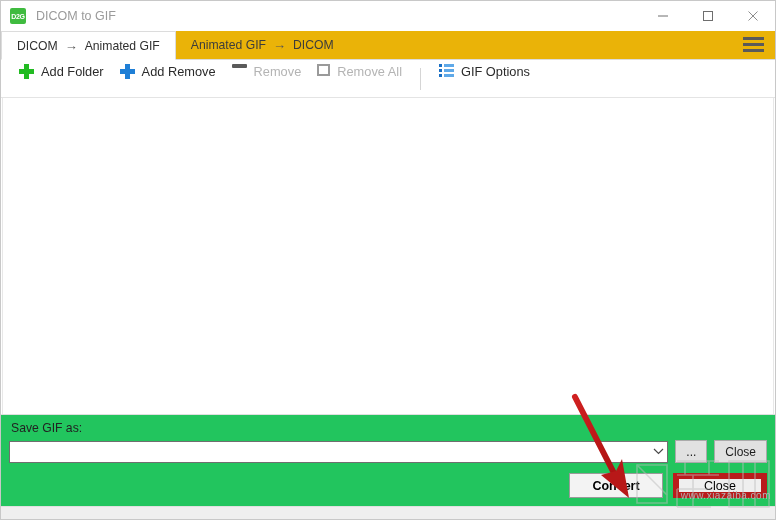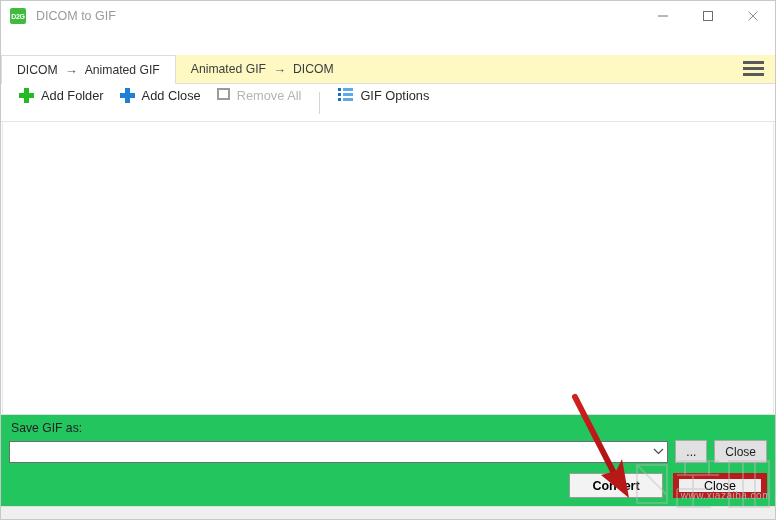--- a/index.html
+++ b/index.html
@@ -55,26 +55,25 @@
     width: 45px; height: 30px;
     display: flex; align-items: center; justify-content: center;
     color: #7a7a7a;
   }
   .win-btn svg { display: block; }
 
   
   .tabbar {
     height: 29px;
     flex: 0 0 29px;
-    background: #fef9c3;
+    background: #eab308;
     display: flex;
     align-items: flex-end;
     position: relative;
     border-bottom: 1px solid #dcdcdc;
-    margin-top: 24px;
   }
   .tab {
     height: 29px;
     padding: 0 15px;
     display: flex;
     align-items: center;
     font-size: 12.2px;
     color: #3c3c3c;
     white-space: nowrap;
   }
@@ -293,21 +292,25 @@
     </div>
   </div>
 
   <div class="toolbar">
     <div class="tb-item">
       <span class="plus-icon plus-green"></span>
       <span class="lbl">Add Folder</span>
     </div>
     <div class="tb-item">
       <span class="plus-icon plus-blue"></span>
-      <span class="lbl">Add Close</span>
+      <span class="lbl">Add Remove</span>
+    </div>
+    <div class="tb-item disabled">
+      <span class="dash-icon"></span>
+      <span class="lbl">Remove</span>
     </div>
     <div class="tb-item disabled">
       <span class="square-icon"></span>
       <span class="lbl">Remove All</span>
     </div>
     <div class="tb-sep"></div>
     <div class="tb-item">
       <span class="list-icon">
         <span class="row">
             <span class="dot"></span>

